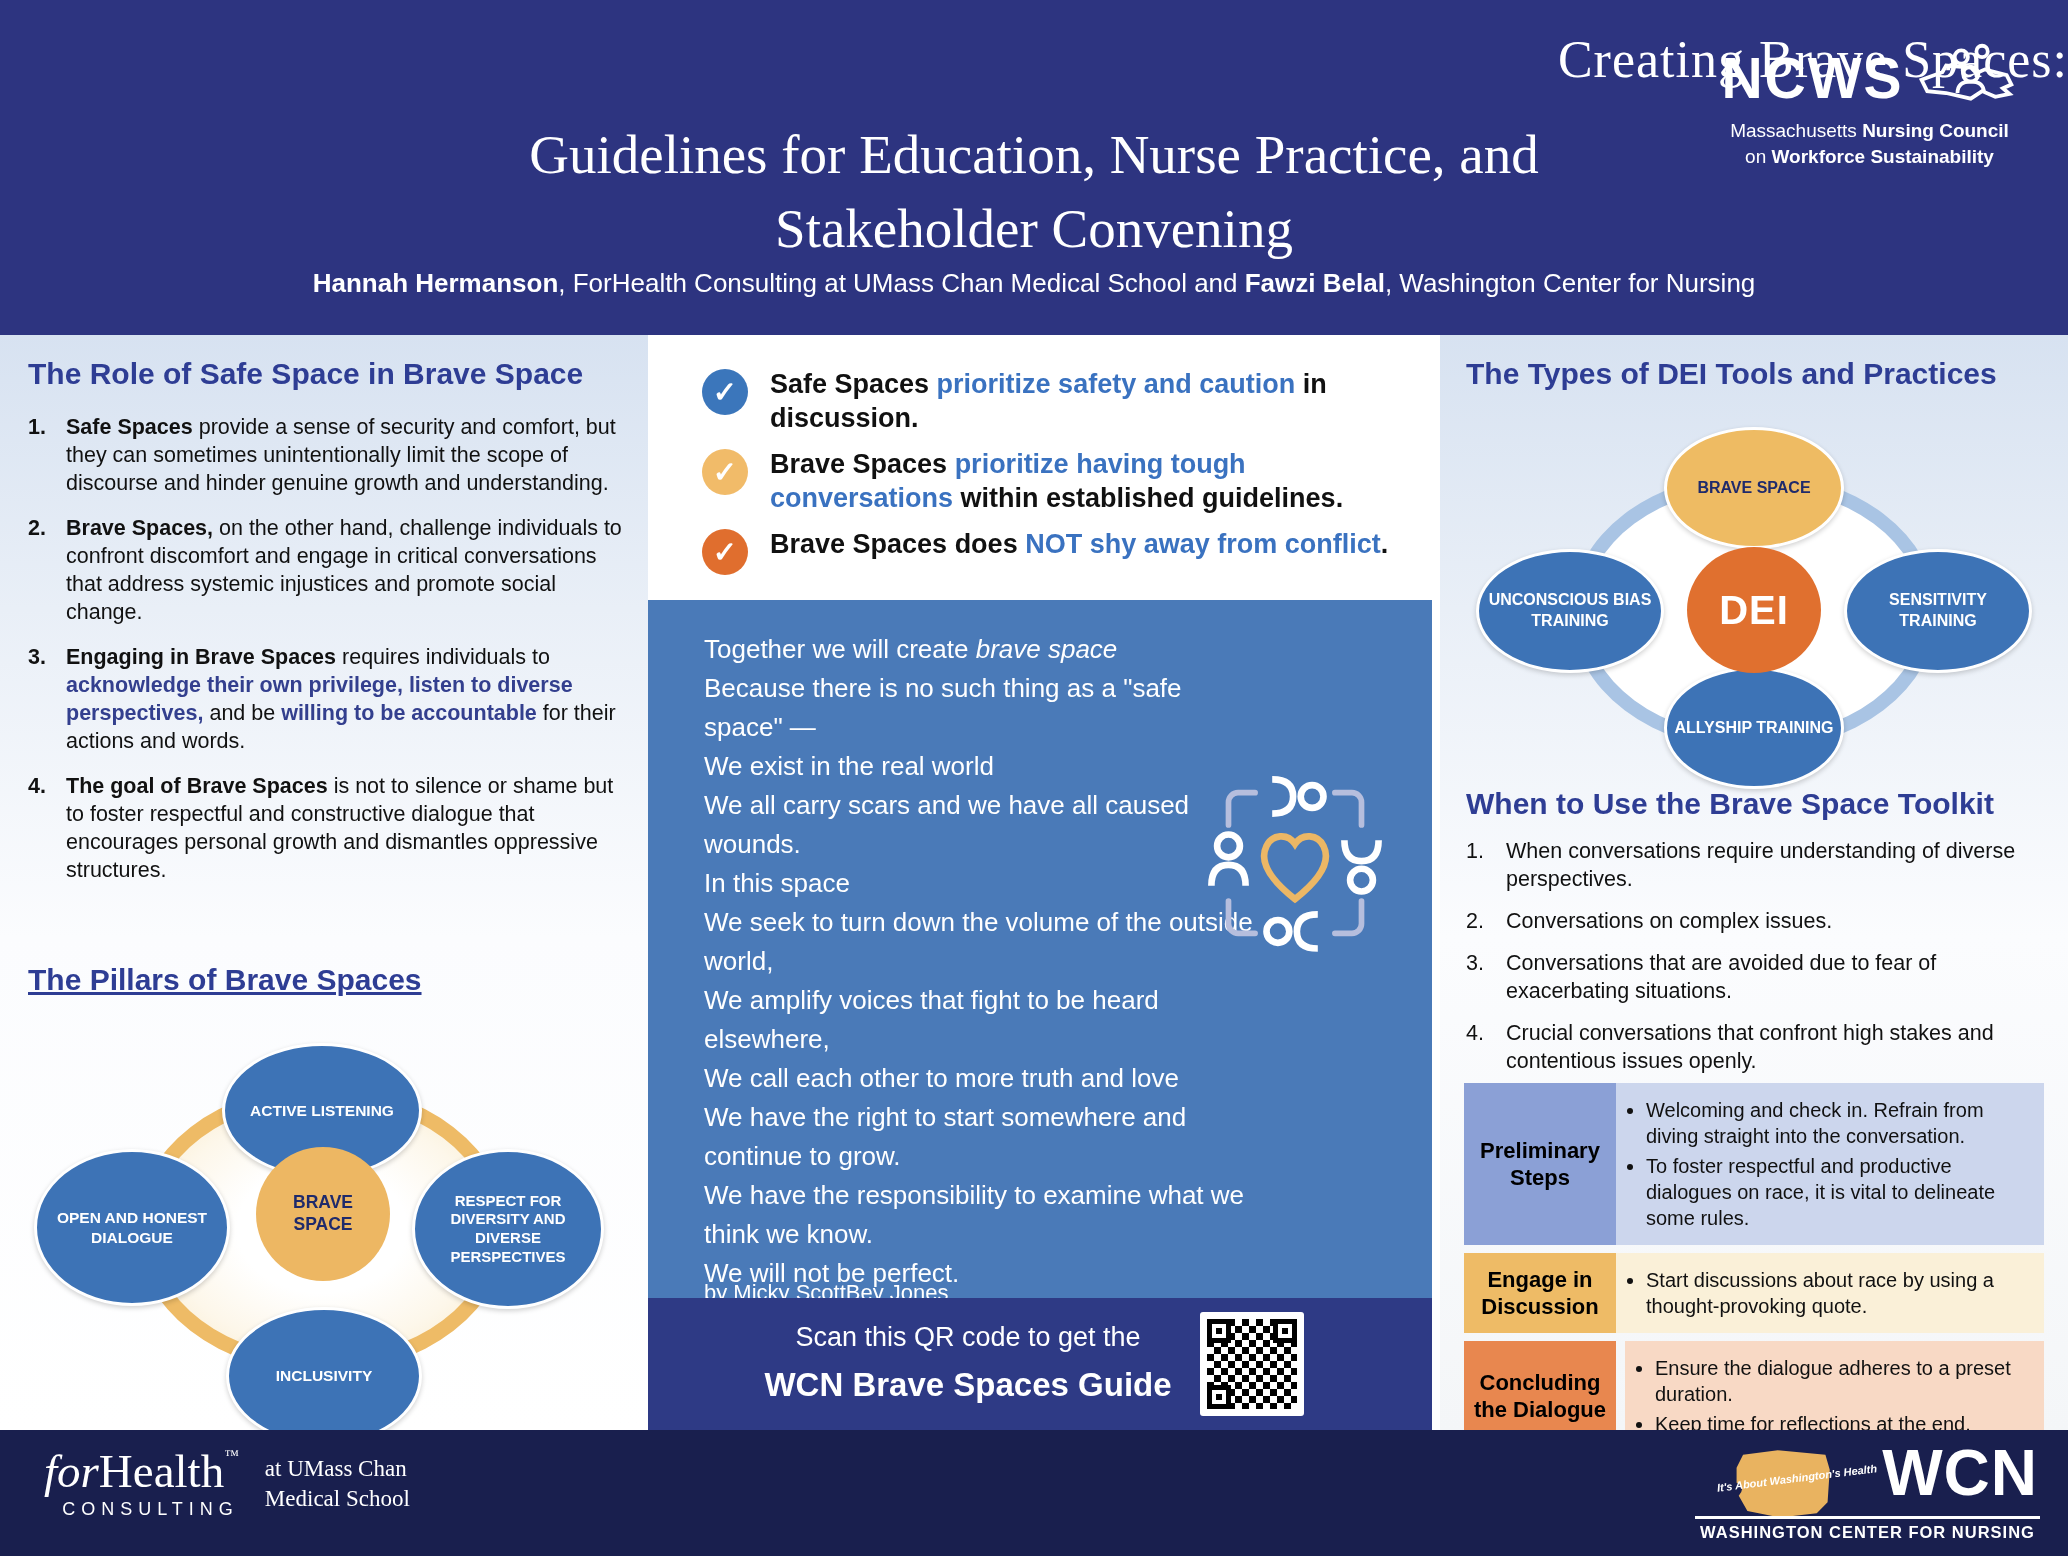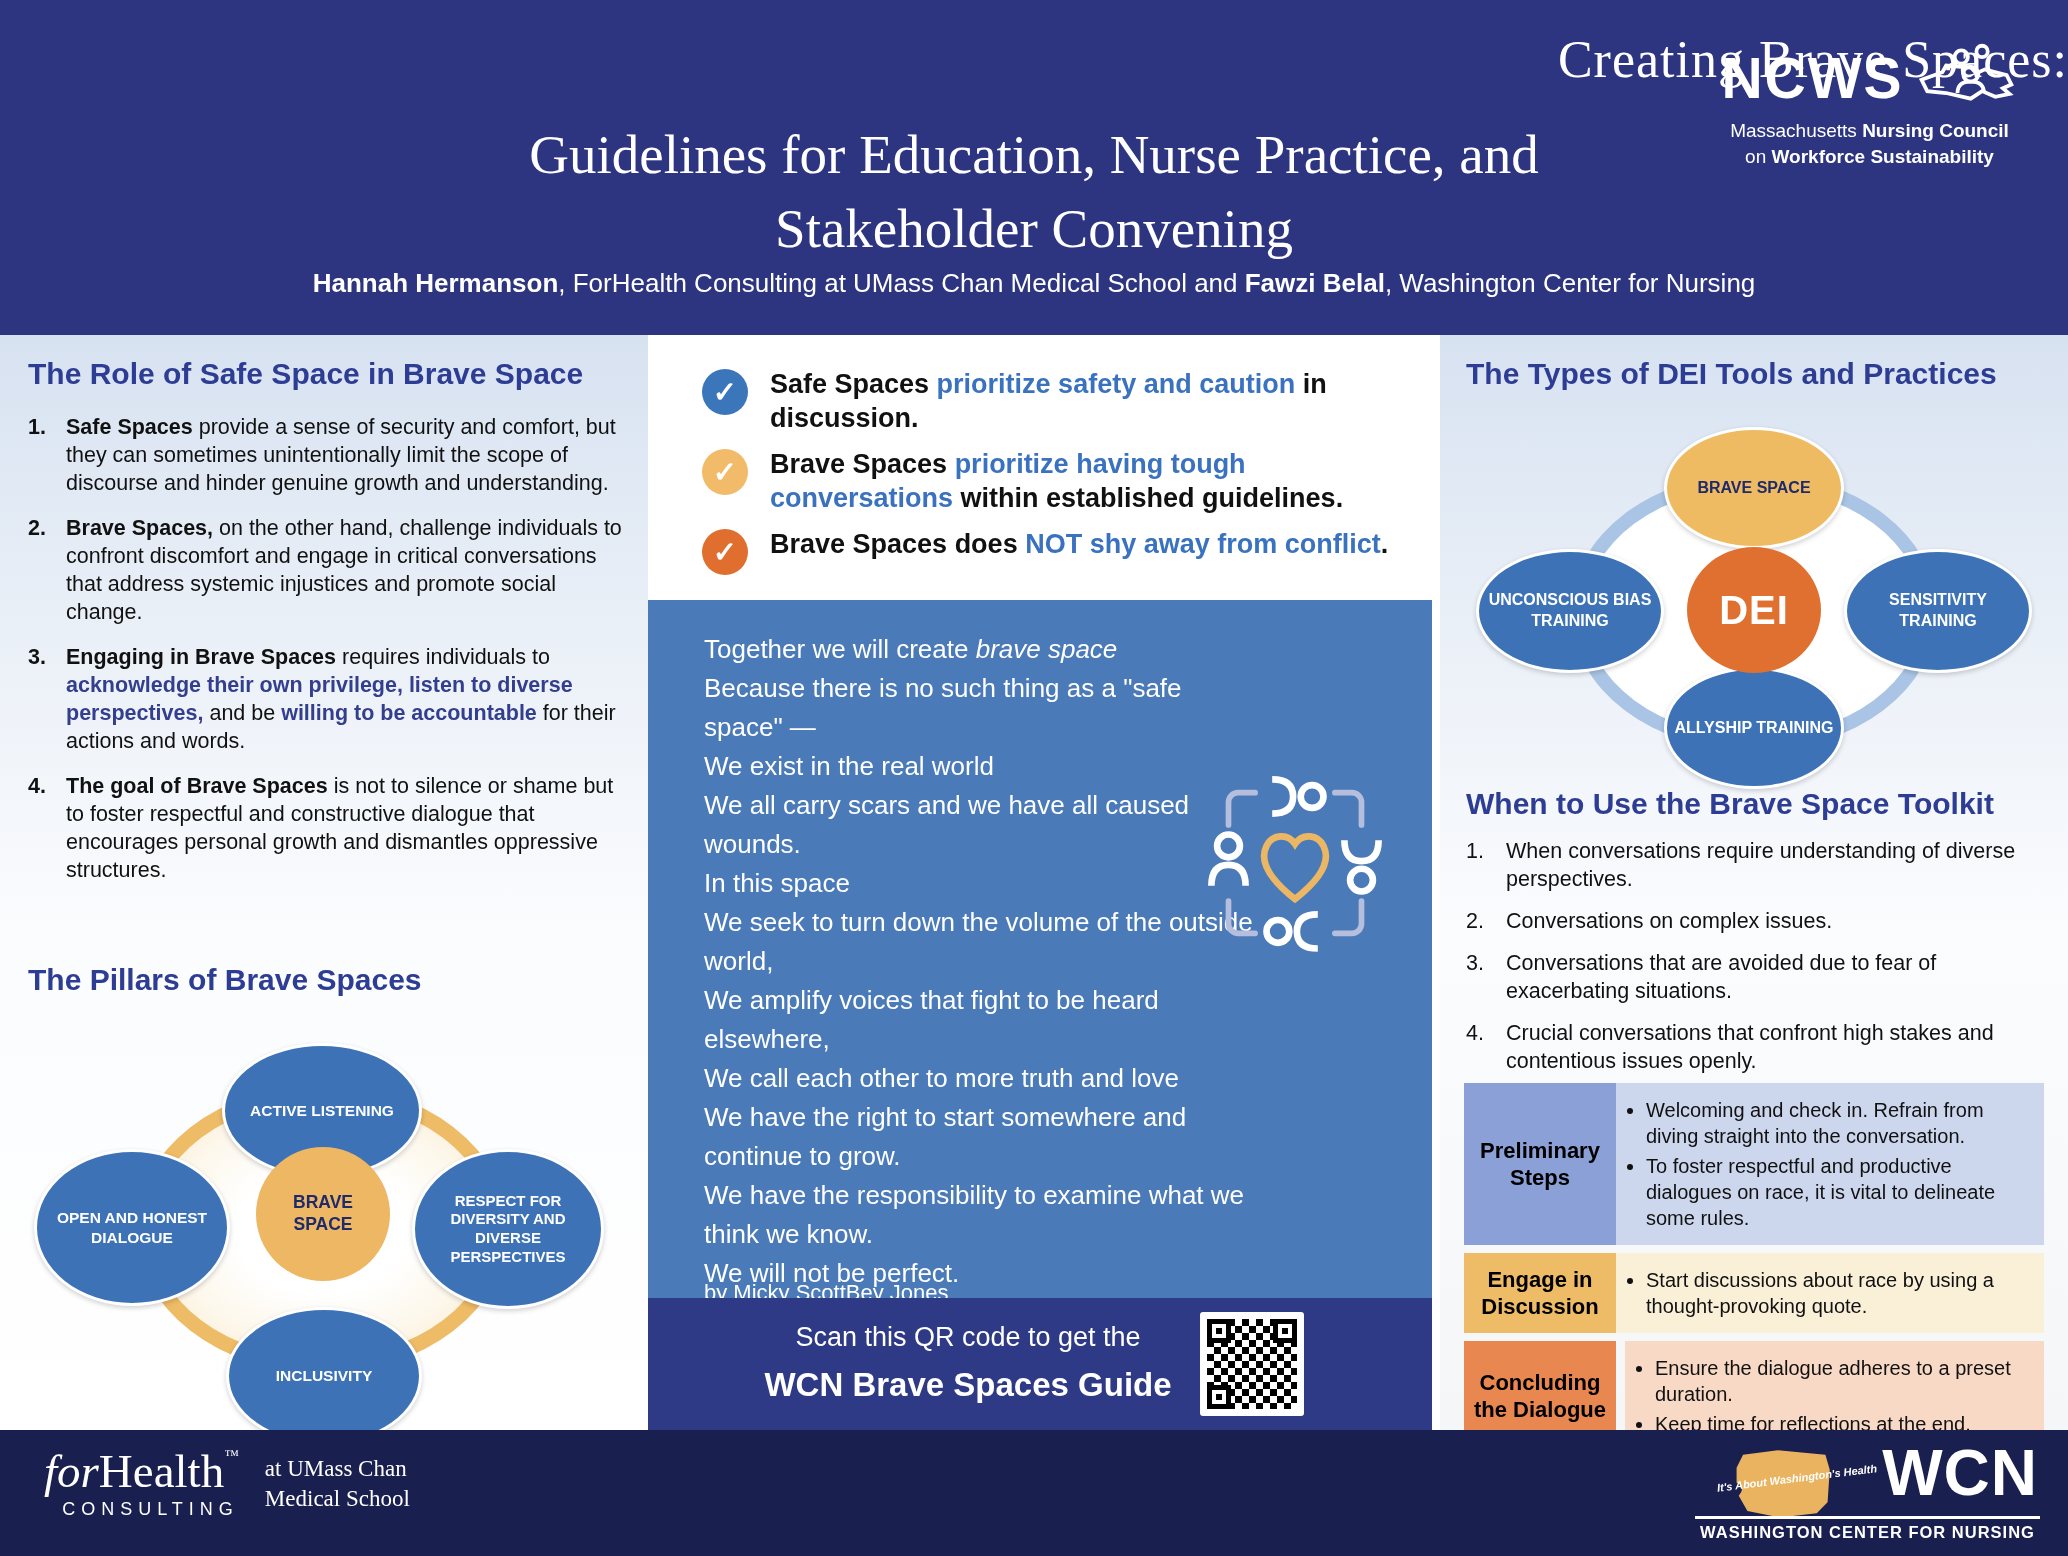--- a/index.html
+++ b/index.html
@@ -29,21 +29,21 @@
 
   .h-sec{font-size:30px;font-weight:bold;color:#2e3d94;}
 
   
   .left-h1{position:absolute;left:28px;top:22px;width:590px;}
   .nlist{position:absolute;left:28px;top:78px;width:596px;}
   .nlist .li{display:flex;margin-bottom:17px;font-size:21.5px;line-height:28px;color:#111;}
   .nlist .num{width:38px;flex:none;font-weight:bold;}
   .nlist .b{font-weight:bold;}
   .nlist .nv{font-weight:bold;color:#333f8e;}
-  .left-h2{position:absolute;left:28px;top:628px;width:590px;}
+  .left-h2{position:absolute;left:28px;top:628px;width:590px;text-decoration:underline;}
 
   .pillars{position:absolute;left:0;top:672px;width:648px;height:423px;}
   .p-ring{position:absolute;left:136px;top:78px;width:342px;height:258px;border:15px solid #eebb66;border-radius:50%;
           background:radial-gradient(ellipse at center,#ffffff 35%,#fdf7ea 65%,#f8e7c2 100%);}
   .pel{position:absolute;border-radius:50%;display:flex;align-items:center;justify-content:center;text-align:center;
        font-weight:bold;color:#fff;background:#3d73b6;border:3px solid #fff;font-size:15.5px;line-height:1.25;
        box-shadow:0 2px 5px rgba(0,0,0,.18);padding:6px;box-sizing:border-box;}
   .p-top{left:222px;top:36px;width:200px;height:135px;}
   .p-left{left:34px;top:142px;width:196px;height:157px;}
   .p-right{left:412px;top:142px;width:192px;height:160px;font-size:15px;}

